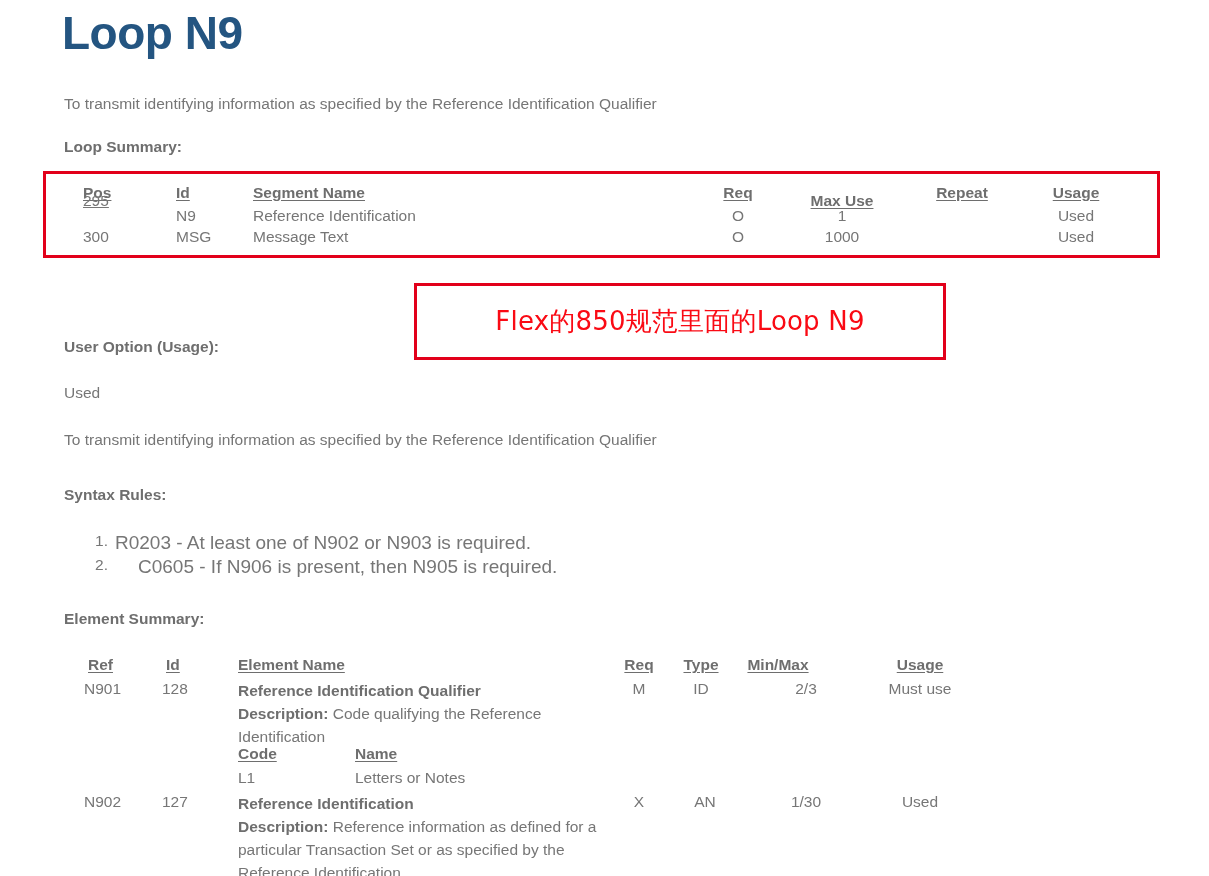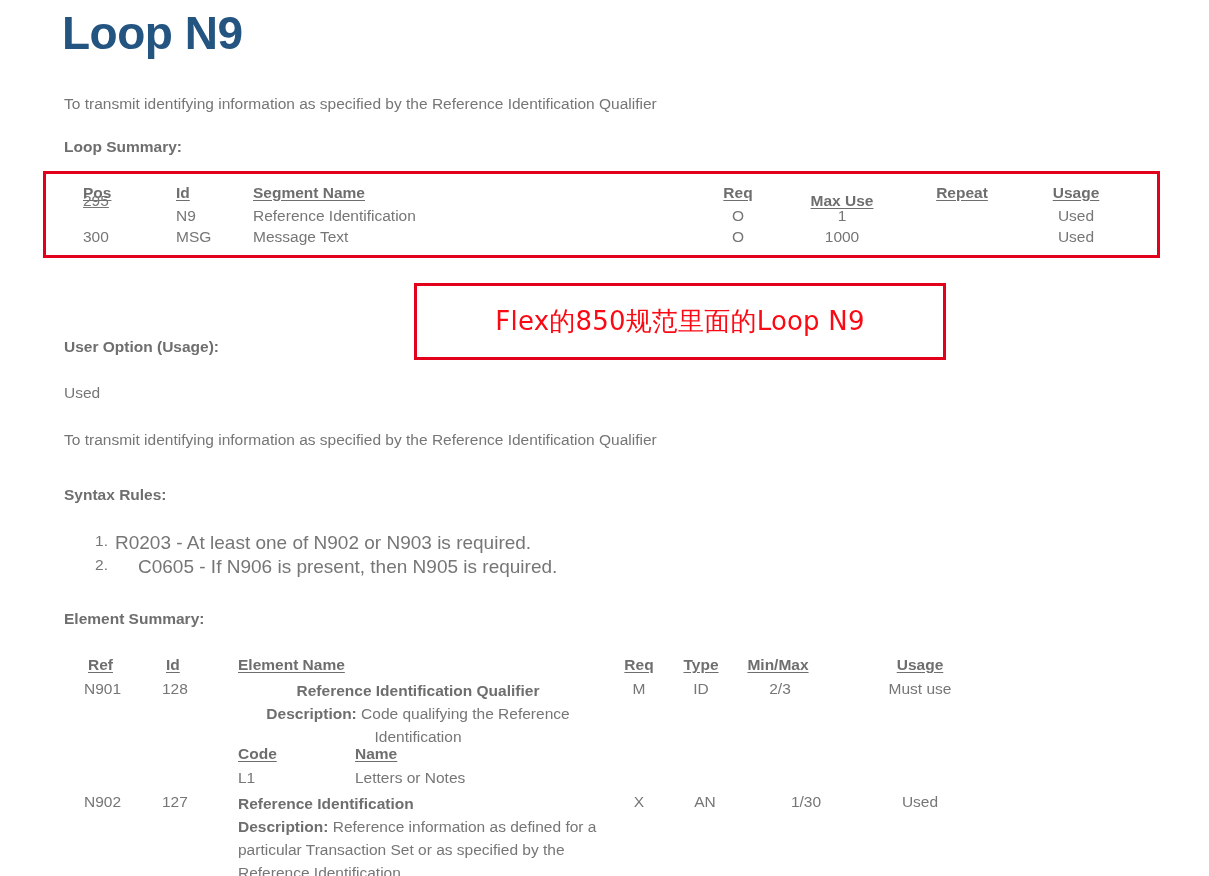--- a/index.html
+++ b/index.html
@@ -196,28 +196,28 @@
     <div class="hdr" style="left:166px; top:656px;">Id</div>
     <div class="hdr" style="left:238px; top:656px;">Element Name</div>
     <div class="hdr c-center" style="left:639px; top:656px;">Req</div>
     <div class="hdr c-center" style="left:701px; top:656px;">Type</div>
     <div class="hdr c-center" style="left:778px; top:656px;">Min/Max</div>
     <div class="hdr c-center" style="left:920px; top:656px;">Usage</div>
 
     <div>
       <div class="cell" style="left:84px;  top:680px;">N901</div>
       <div class="cell" style="left:162px; top:680px;">128</div>
-      <div class="wrapcell" style="left:238px; top:680px; width:360px;text-align:center;">
+      <div class="wrapcell" style="left:238px; top:680px; width:360px;">
         <span class="desc-bold">Reference Identification Qualifier</span><br>
         <span class="desc-bold">Description:</span>
         <span>Code qualifying the Reference Identification</span>
       </div>
       <div class="cell c-center" style="left:639px; top:680px;">M</div>
       <div class="cell c-center" style="left:701px; top:680px;">ID</div>
-      <div class="cell c-center" style="left:780px; top:680px;">2/3</div>
+      <div class="cell c-center" style="left:806px; top:680px;">2/3</div>
       <div class="cell c-center" style="left:920px; top:680px;">Must use</div>
 
       <div>
         <div class="hdr" style="left:238px; top:745px;text-decoration:underline;">Code</div>
         <div class="hdr" style="left:355px; top:745px;">Name</div>
         <div class="cell" style="left:238px; top:769px;">L1</div>
         <div class="cell" style="left:355px; top:769px;">Letters or Notes</div>
       </div>
     </div>
 

